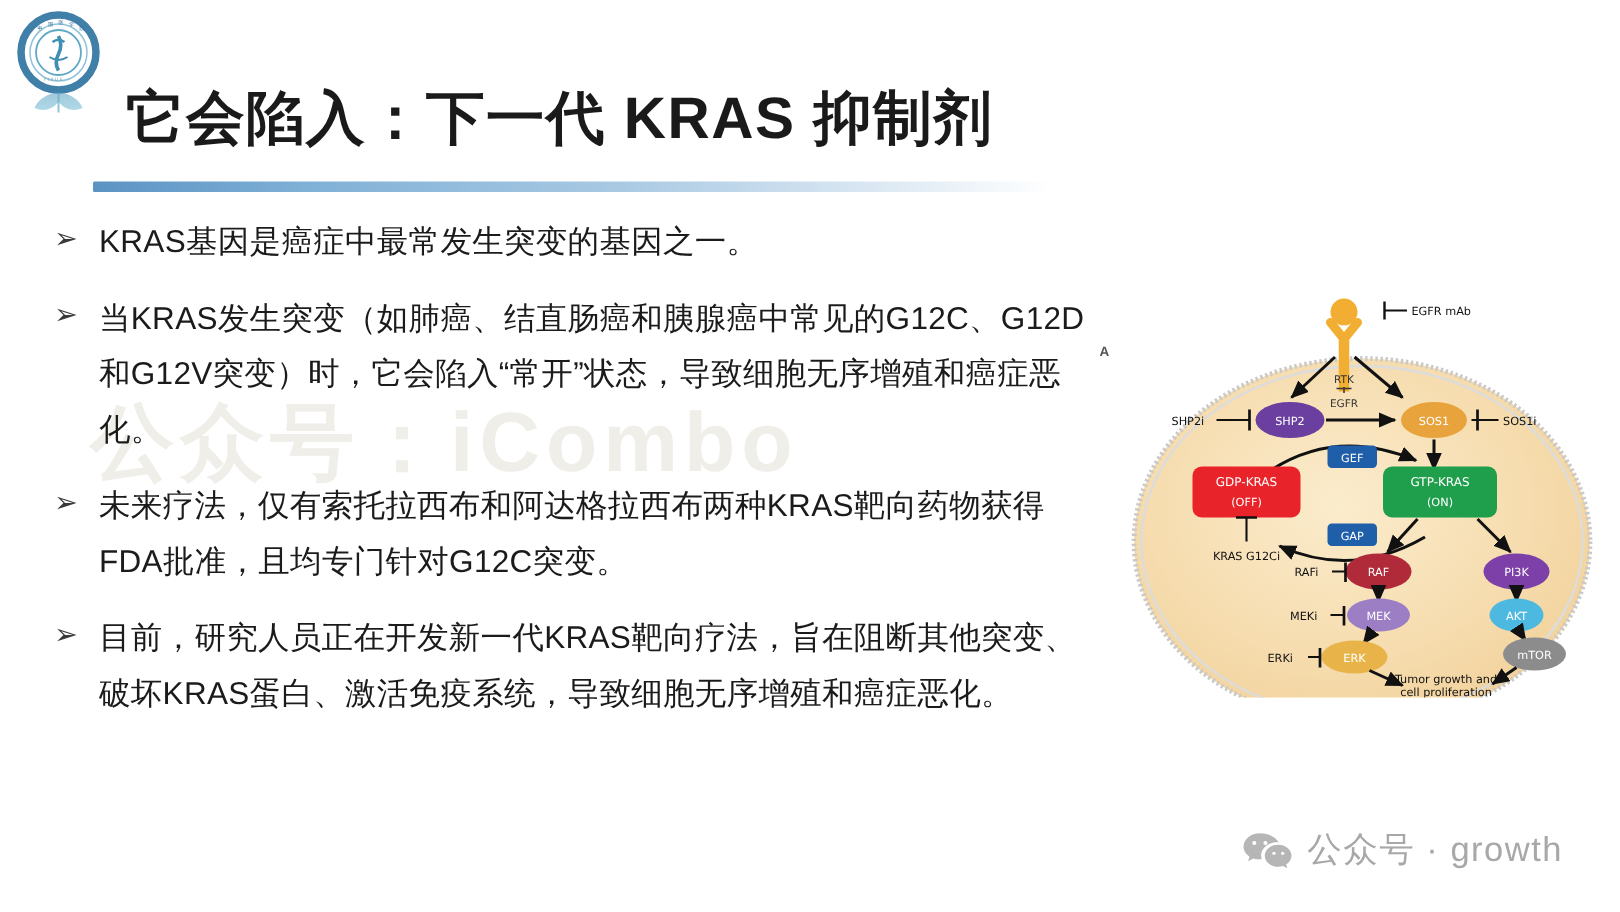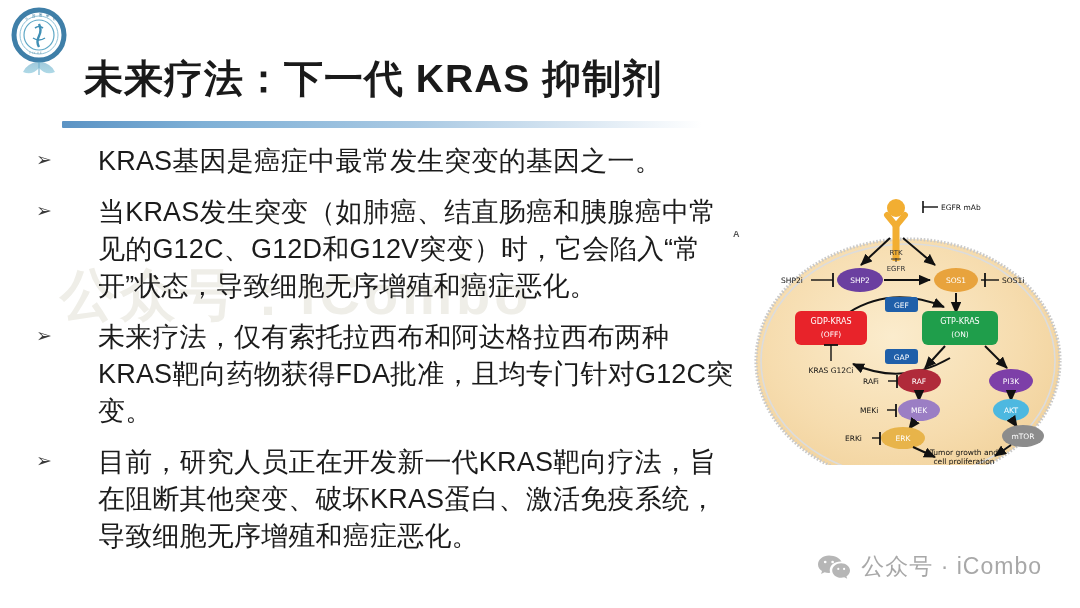--- a/index.html
+++ b/index.html
@@ -35,23 +35,22 @@
   }
 
   
   .bullets{position:absolute;left:34px;top:143px;width:700px;z-index:4;}
   .bullet{display:flex;align-items:flex-start;margin-bottom:14px;}
   .bullet-marker{
     flex:0 0 30px;font-size:19px;line-height:34px;color:#3a3a3a;
     text-align:left;padding-left:2px;
   }
   .bullet-text{
-    flex:1 1 auto;font-size:27px;line-height:37px;color:#1b1b1b;
+    flex:1 1 auto;font-size:21px;line-height:37px;color:#1b1b1b;
     letter-spacing:0.2px;
-    margin-left:32px;
   }
 
   
   .figure{position:absolute;left:745px;top:193px;width:322px;height:272px;z-index:4;}
   .figure-panel-label{
     position:absolute;left:-12px;top:36px;font-size:9px;color:#555;font-weight:600;
   }
   .figure svg{display:block;}
 
   
@@ -90,21 +89,21 @@
           <text x="45" y="15">院</text>
       </g>
       <g fill="#7a9fae" font-size="3" font-family="DejaVu Sans, sans-serif">
         <text x="21" y="49">Y I  X U E</text>
       </g>
       <path d="M31 56 q-13 3 -16 11 q9 4 16 -4 q7 8 16 4 q-3 -8 -16 -11 z" fill="url(#lgBlue)" opacity="0.5"></path>
       <path d="M31 57 L31 70" stroke="#6aaecb" stroke-width="1.4" opacity="0.7"></path>
     </svg>
   </div>
 
-  <div class="title">未来疗法：下一代 KRAS 抑制剂</div>
+  <div class="title">它会陷入：下一代 KRAS 抑制剂</div>
   <div class="title-rule"></div>
 
   <div class="bullets">
     <div class="bullet">
       <div class="bullet-marker">➢</div>
       <div class="bullet-text">KRAS基因是癌症中最常发生突变的基因之一。</div>
     </div>
     <div class="bullet">
       <div class="bullet-marker">➢</div>
       <div class="bullet-text">当KRAS发生突变（如肺癌、结直肠癌和胰腺癌中常见的G12C、G12D和G12V突变）时，它会陷入“常开”状态，导致细胞无序增殖和癌症恶化。</div>
@@ -233,16 +232,16 @@
 
   <div class="footer-wechat">
     <svg class="wechat-icon" viewBox="0 0 34 26">
       <path d="M12 1.5 C5.8 1.5 1 5.6 1 10.4 c0 2.7 1.6 5.1 4 6.7 l-0.9 3 3.4-1.8 c1.4 0.4 2.9 0.6 4.5 0.6 0.4 0 0.8 0 1.2-0.05 -0.3-0.8-0.45-1.7-0.45-2.6 0-4.8 4.7-8.7 10.6-8.7 0.4 0 0.8 0.02 1.2 0.06 C22.9 4.4 18 1.5 12 1.5 z" fill="#b6b6b6"></path>
       <circle cx="8.2" cy="8" r="1.35" fill="#ffffff"></circle>
       <circle cx="15.6" cy="8" r="1.35" fill="#ffffff"></circle>
       <path d="M33 16.5 c0-4-4-7.3-8.9-7.3 -4.9 0-8.9 3.3-8.9 7.3 0 4 4 7.3 8.9 7.3 1.1 0 2.2-0.17 3.2-0.48 l2.9 1.5 -0.75-2.5 c2.1-1.35 3.55-3.4 3.55-5.82 z" fill="#b6b6b6"></path>
       <circle cx="21.3" cy="14.9" r="1.1" fill="#ffffff"></circle>
       <circle cx="27.1" cy="14.9" r="1.1" fill="#ffffff"></circle>
     </svg>
-    <span class="footer-wechat-text">公众号 · iCombo</span>
+    <span class="footer-wechat-text">公众号 · growth</span>
   </div>
 
 </div>
 
 </body></html>

